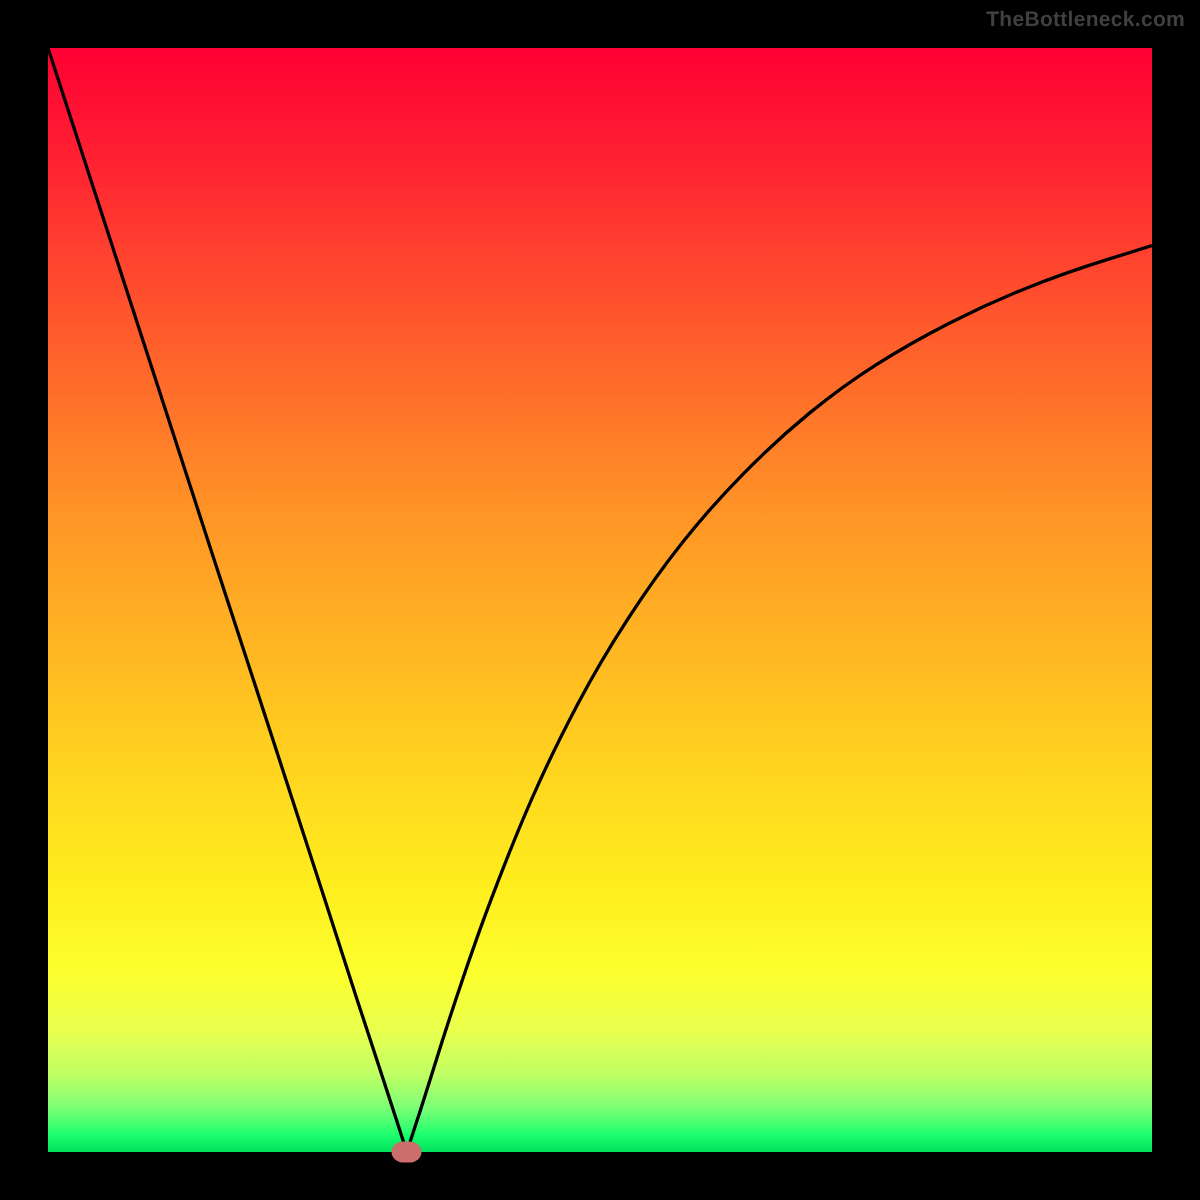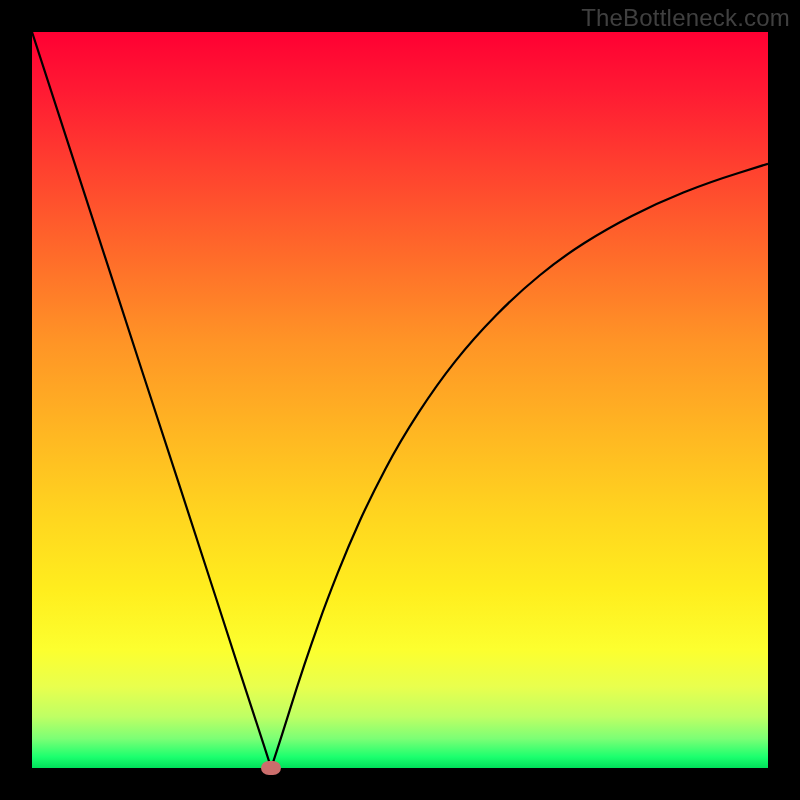--- a/index.html
+++ b/index.html
@@ -15,22 +15,22 @@
     position: relative;
     width: 800px;
     height: 800px;
     background: #000;
   }
   .watermark {
     position: absolute;
     top: 4px;
     right: 10px;
     color: #404040;
-    font-size: 24px;
-    font-weight: 400;
+    font-size: 14px;
+    font-weight: 700;
     letter-spacing: 0.2px;
     z-index: 5;
   }
   .plot-bg {
     position: absolute;
     left: 32px;
     top: 32px;
     width: 736px;
     height: 736px;
     

